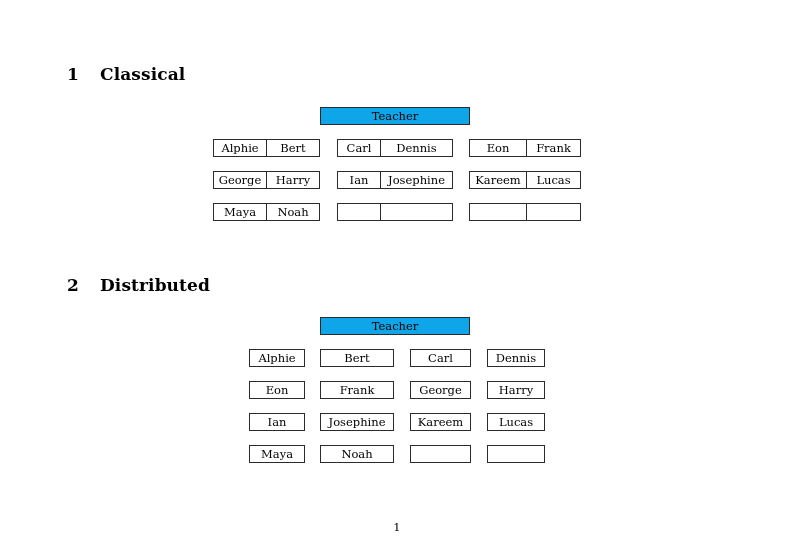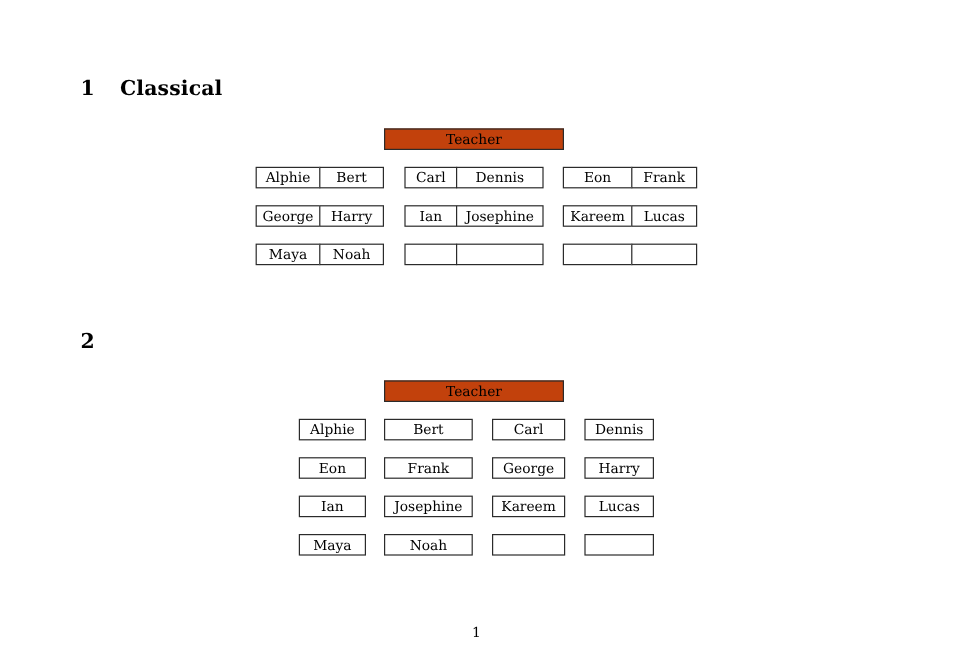--- a/index.html
+++ b/index.html
@@ -45,21 +45,21 @@
   
   .teacher-box {
     position: absolute;
     width: 150px;
     height: 18px;
     border: 1px solid #2b2b2b;
     box-sizing: border-box;
     font-size: 11.5px;
     line-height: 16px;
     text-align: center;
-    background: #c2410c;
+    background: #0ea5e9;
   }
   #teacher-1 { left: 320px; top: 107px; }
   #teacher-2 { left: 320px; top: 317px; }
   .grp {
     position: absolute;
     height: 18px;
     display: flex;
     box-sizing: border-box;
   }
   .cell {
@@ -172,20 +172,21 @@
     <div class="cell">Kareem</div>
     <div class="cell">Lucas</div>
   </div>
   <div class="grp g-col-2 g-row-2">
     <div class="cell"></div>
     <div class="cell"></div>
   </div>
 
   <div class="section-heading" id="heading-2">
     <span class="sec-num">2</span>
+    <span class="sec-title">Distributed</span>
   </div>
 
   <div class="teacher-box" id="teacher-2">Teacher</div>
 
   <div class="ind-box d-col-0 d-row-0">Alphie</div>
   <div class="ind-box d-col-1 d-row-0">Bert</div>
   <div class="ind-box d-col-2 d-row-0">Carl</div>
   <div class="ind-box d-col-3 d-row-0">Dennis</div>
 
   <div class="ind-box d-col-0 d-row-1">Eon</div>

